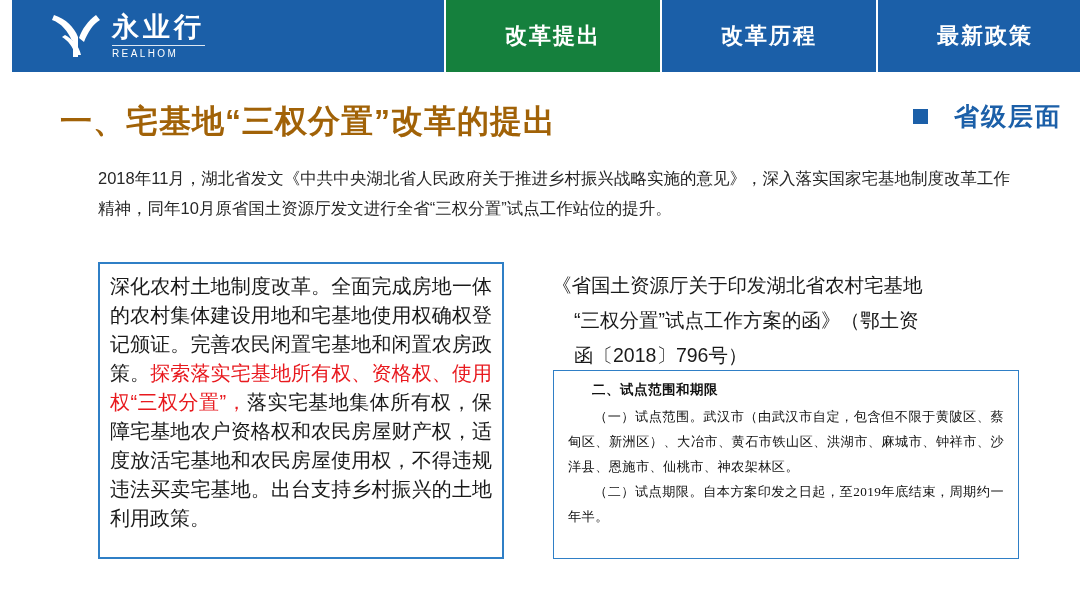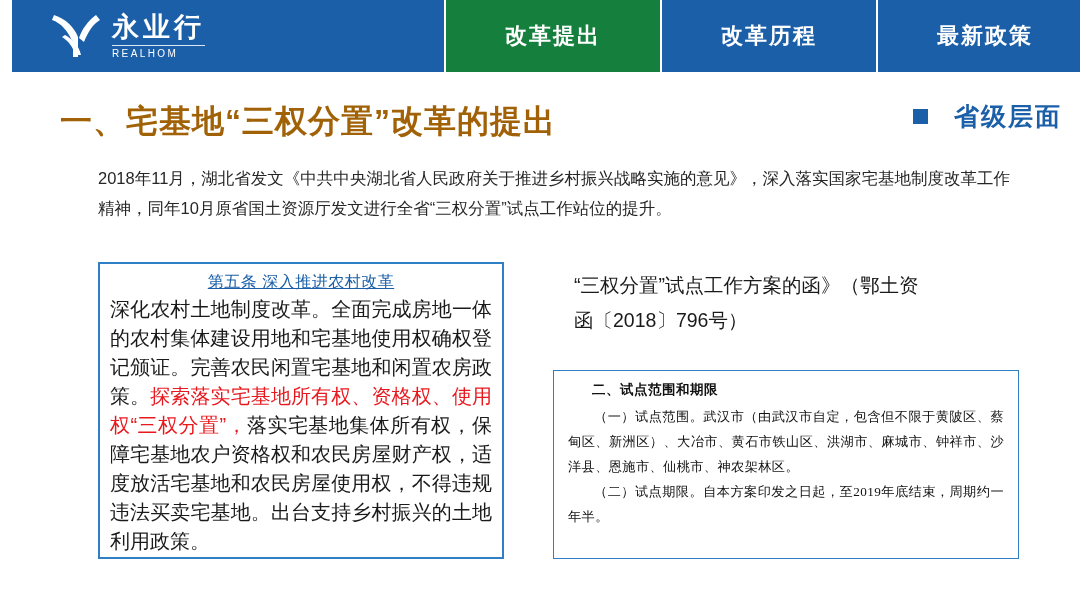--- a/index.html
+++ b/index.html
@@ -218,25 +218,25 @@
     <div class="section-title">一、宅基地“三权分置”改革的提出</div>
     <div class="right-label-wrap">
       <div class="square-bullet"></div>
       <div class="right-label">省级层面</div>
     </div>
   </div>
 
   <div class="lead-para">2018年11月，湖北省发文《中共中央湖北省人民政府关于推进乡村振兴战略实施的意见》，深入落实国家宅基地制度改革工作精神，同年10月原省国土资源厅发文进行全省“三权分置”试点工作站位的提升。</div>
 
   <div class="left-box">
-    <div class="left-box-title">第五条  深入推进农村改革</div>
     <div class="left-box-body"><span>深化农村土地制度改革。全面完成房地一体的农村集体建设用地和宅基地使用权确权登记颁证。完善农民闲置宅基地和闲置农房政策。</span><span class="hl">探索落实宅基地所有权、资格权、使用权“三权分置”，</span><span>落实宅基地集体所有权，保障宅基地农户资格权和农民房屋财产权，适度放活宅基地和农民房屋使用权，不得违规违法买卖宅基地。出台支持乡村振兴的土地利用政策。</span></div>
   </div>
 
   <div class="right-title">
+    <span>《省国土资源厅关于印发湖北省农村宅基地</span>
     <span class="indent2">“三权分置”试点工作方案的函》（鄂土资</span>
     <span class="indent2">函〔2018〕796号）</span>
   </div>
 
   <div class="right-box">
     <div class="right-box-title">二、试点范围和期限</div>
     <div class="right-box-para">（一）试点范围。武汉市（由武汉市自定，包含但不限于黄陂区、蔡甸区、新洲区）、大冶市、黄石市铁山区、洪湖市、麻城市、钟祥市、沙洋县、恩施市、仙桃市、神农架林区。</div>
     <div class="right-box-para">（二）试点期限。自本方案印发之日起，至2019年底结束，周期约一年半。</div>
   </div>
 

